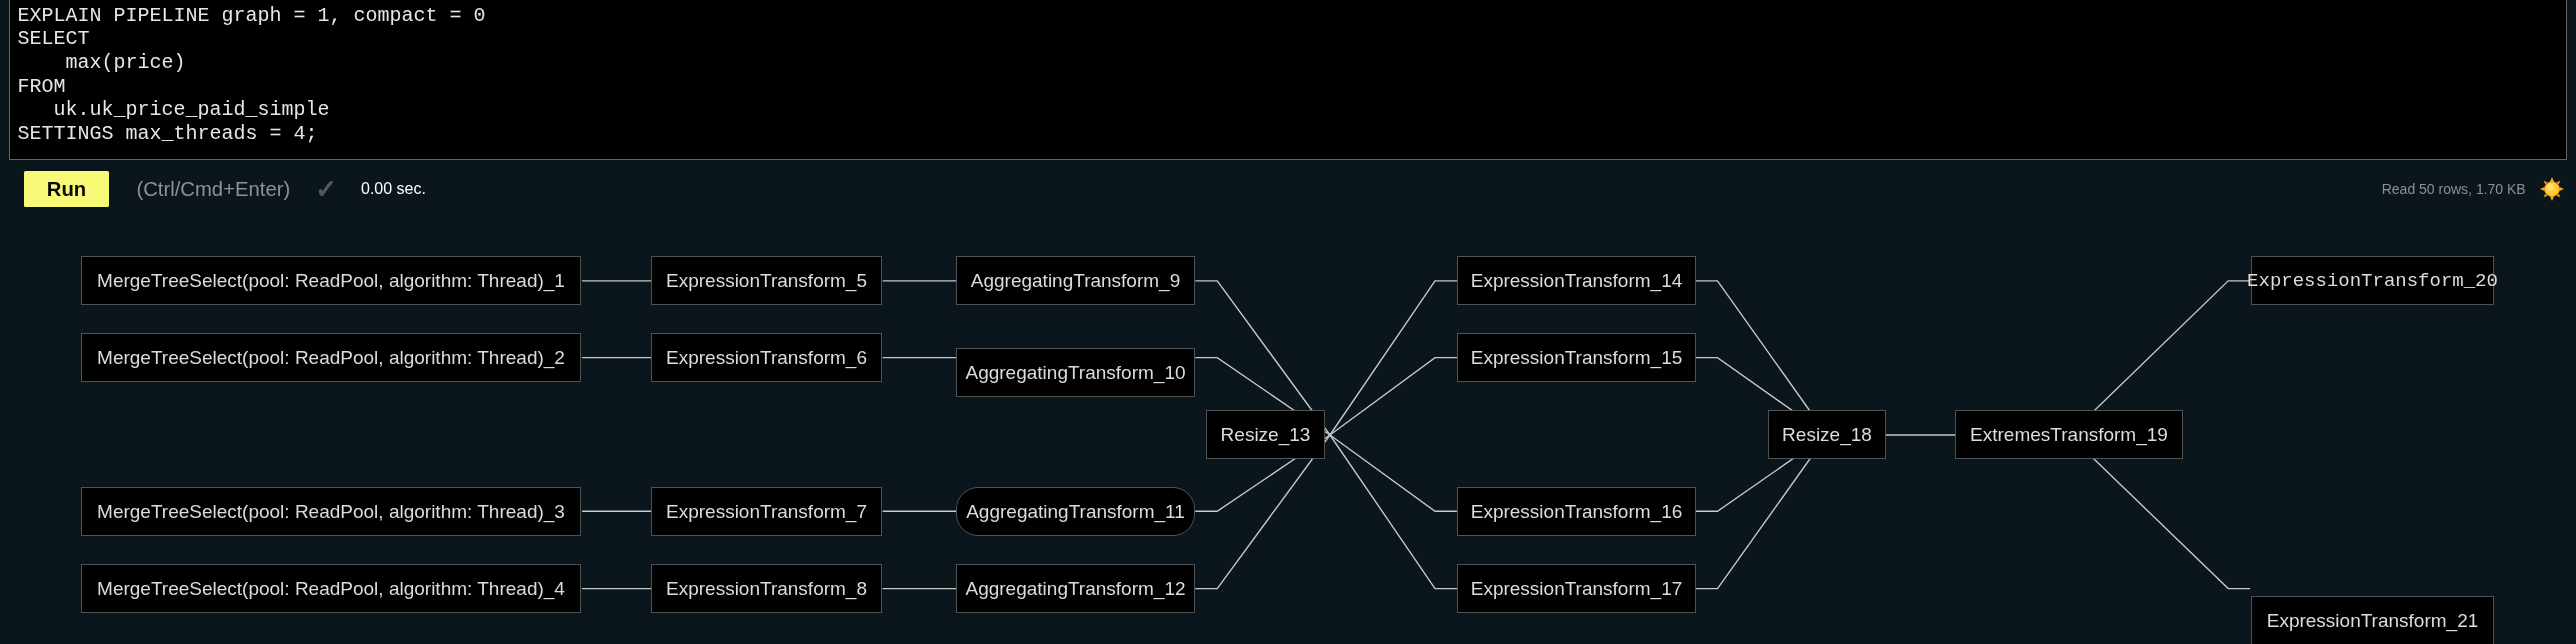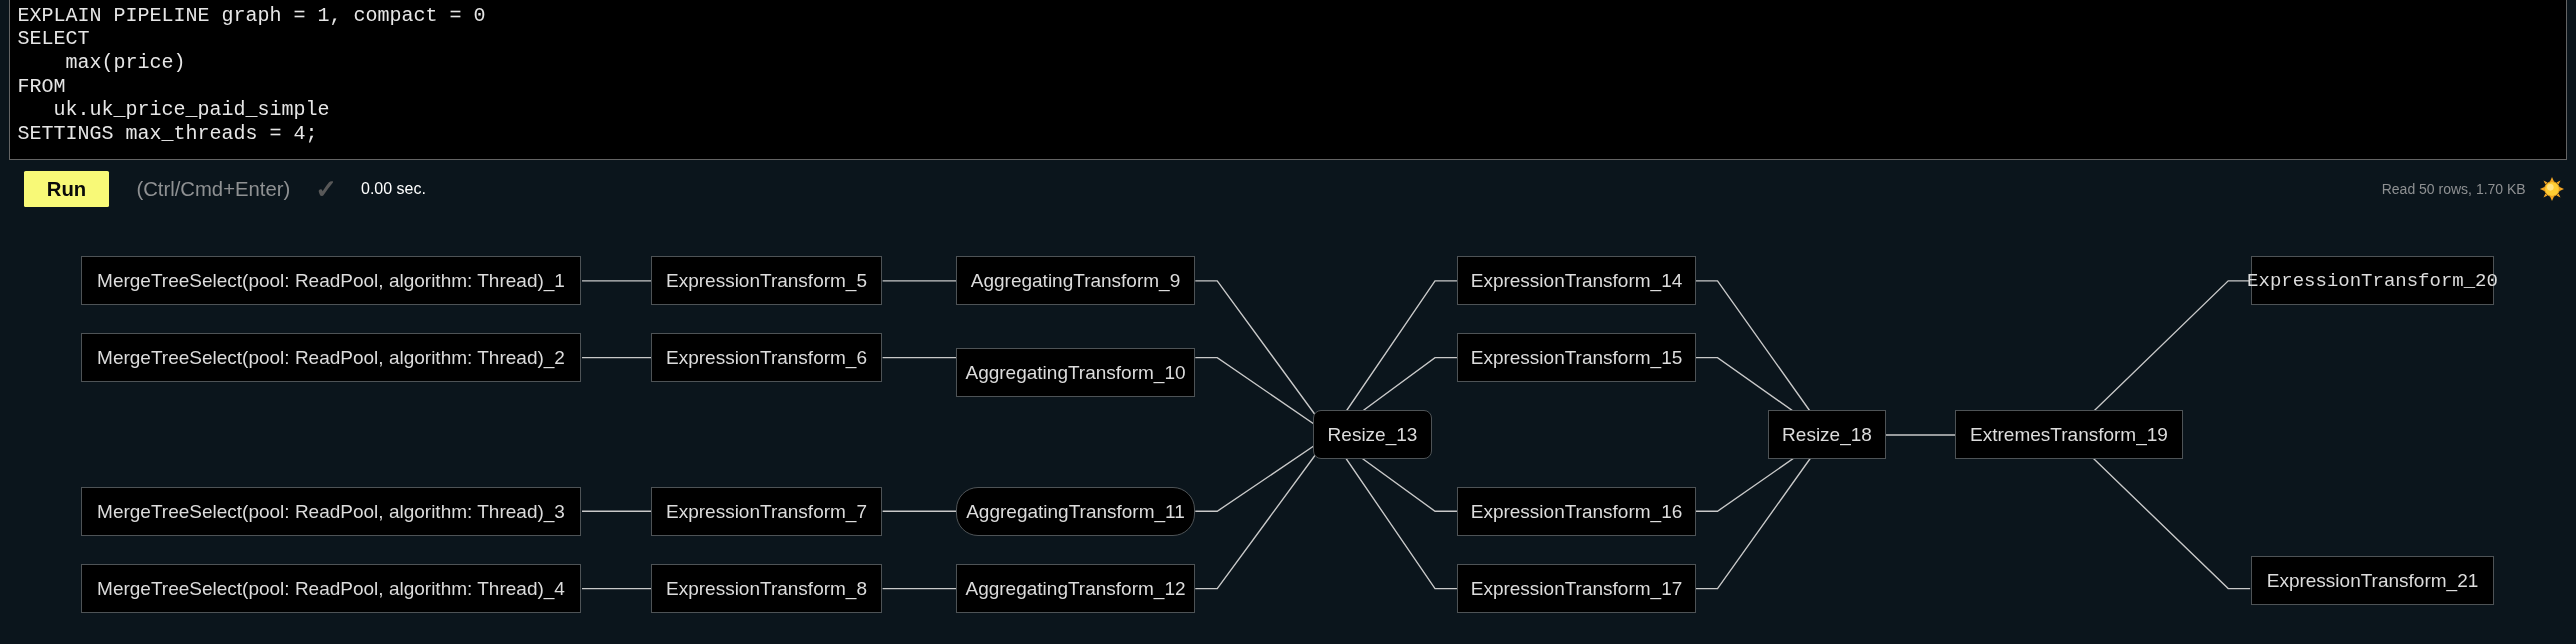--- a/index.html
+++ b/index.html
@@ -190,25 +190,25 @@
       <div class="graph-node" style="left: 81px; top: 487px; width: 500px; height: 49px;">MergeTreeSelect(pool: ReadPool, algorithm: Thread)_3</div>
       <div class="graph-node" style="left: 81px; top: 564px; width: 500px; height: 49px;">MergeTreeSelect(pool: ReadPool, algorithm: Thread)_4</div>
       <div class="graph-node" style="left: 651px; top: 256px; width: 231px; height: 49px;">ExpressionTransform_5</div>
       <div class="graph-node" style="left: 651px; top: 333px; width: 231px; height: 49px;">ExpressionTransform_6</div>
       <div class="graph-node" style="left: 651px; top: 487px; width: 231px; height: 49px;">ExpressionTransform_7</div>
       <div class="graph-node" style="left: 651px; top: 564px; width: 231px; height: 49px;">ExpressionTransform_8</div>
       <div class="graph-node" style="left: 956px; top: 256px; width: 239px; height: 49px;">AggregatingTransform_9</div>
       <div class="graph-node" style="left: 956px; top: 333px; width: 239px; height: 49px; margin-top: 15px;">AggregatingTransform_10</div>
       <div class="graph-node" style="left: 956px; top: 487px; width: 239px; height: 49px; border-radius: 22px;">AggregatingTransform_11</div>
       <div class="graph-node" style="left: 956px; top: 564px; width: 239px; height: 49px;">AggregatingTransform_12</div>
-      <div class="graph-node" style="left: 1313px; top: 410px; width: 119px; height: 49px; border-radius: 8px;">Resize_13</div>
+      <div class="graph-node" style="left: 1206px; top: 410px; width: 119px; height: 49px;">Resize_13</div>
       <div class="graph-node" style="left: 1457px; top: 256px; width: 239px; height: 49px;">ExpressionTransform_14</div>
       <div class="graph-node" style="left: 1457px; top: 333px; width: 239px; height: 49px;">ExpressionTransform_15</div>
       <div class="graph-node" style="left: 1457px; top: 487px; width: 239px; height: 49px;">ExpressionTransform_16</div>
       <div class="graph-node" style="left: 1457px; top: 564px; width: 239px; height: 49px;">ExpressionTransform_17</div>
       <div class="graph-node" style="left: 1768px; top: 410px; width: 118px; height: 49px;">Resize_18</div>
       <div class="graph-node" style="left: 1955px; top: 410px; width: 228px; height: 49px;">ExtremesTransform_19</div>
       <div class="graph-node" style="left: 2251px; top: 256px; width: 243px; height: 49px; font-family: Liberation Mono, monospace;">ExpressionTransform_20</div>
-      <div class="graph-node" style="left: 2251px; top: 556px; width: 243px; height: 49px;">ExpressionTransform_21</div>
+      <div class="graph-node" style="left: 2251px; top: 596px; width: 243px; height: 49px;">ExpressionTransform_21</div>
     </div>
 
 </div>
 
 
 </body></html>

